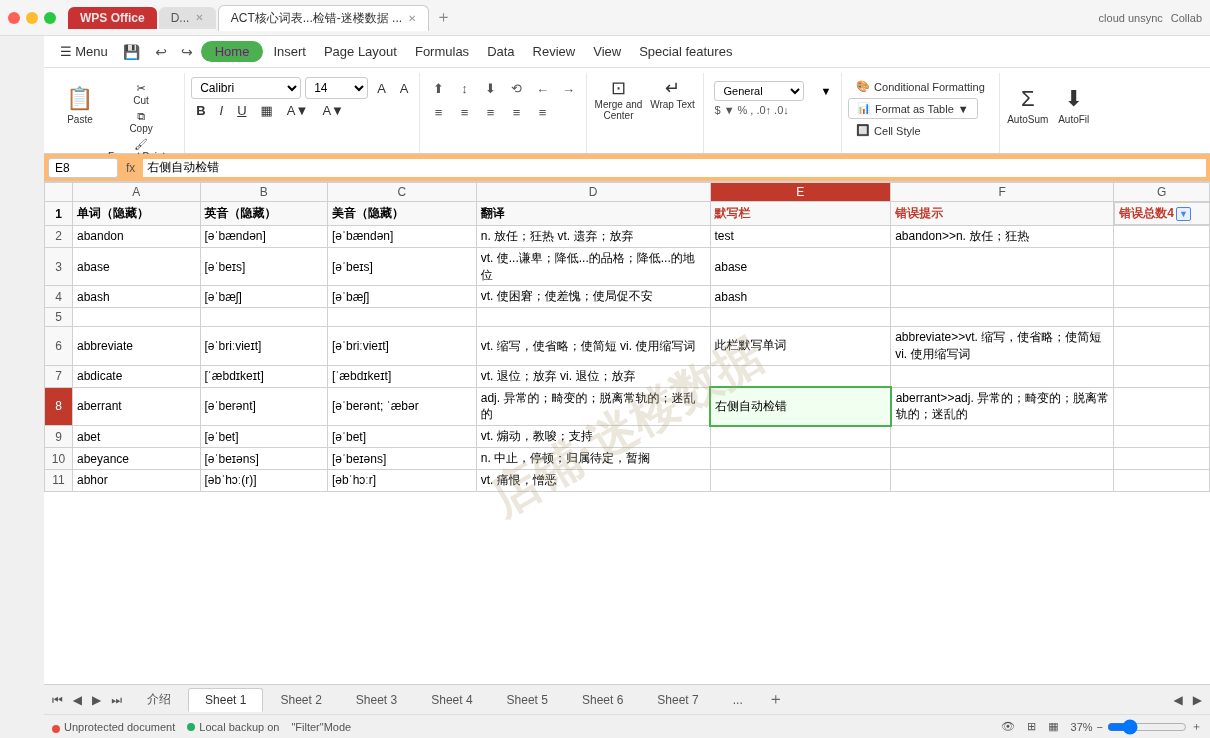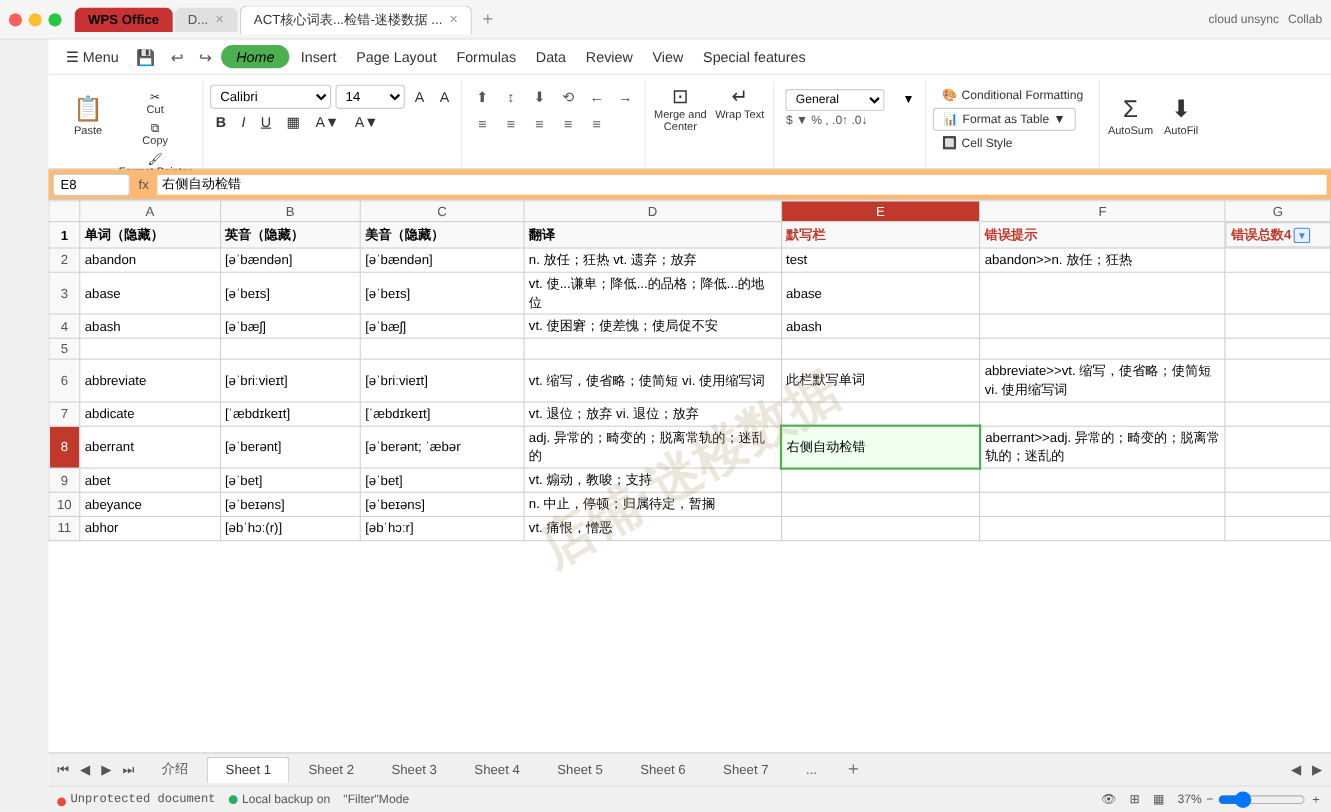--- a/index.html
+++ b/index.html
@@ -32,21 +32,21 @@
     }
     .title-tab.active {
       background: #fff;
       color: #333;
       border: 1px solid #ccc;
       border-bottom: none;
     }
     .title-tab .close-x { font-size: 10px; color: #999; }
     .wps-logo-tab {
       background: #c83232;
-      color: #000000;
+      color: #e5e5e5;
       border-radius: 6px 6px 0 0;
       padding: 4px 12px;
       font-size: 12px;
       font-weight: bold;
     }
     .title-right { display: flex; align-items: center; gap: 8px; font-size: 11px; color: #666; margin-left: auto; }
     .add-tab { font-size: 16px; color: #888; cursor: pointer; margin-left: 4px; }
 
     
     .menu-bar {
@@ -60,24 +60,23 @@
     }
     .menu-item {
       padding: 4px 8px;
       font-size: 13px;
       color: #333;
       cursor: pointer;
       border-radius: 4px;
     }
     .menu-item.home-btn {
       background: #4CAF50;
-      color: #000000;
+      color: #701a75;
       border-radius: 12px;
       padding: 3px 14px;
-      font-style: italic;
     }
     .undo-redo { display: flex; gap: 2px; }
     .icon-btn { padding: 4px 6px; cursor: pointer; color: #555; font-size: 14px; border-radius: 3px; }
 
     
     .ribbon {
       background: #fff;
       border-bottom: 1px solid #d0d0d0;
       padding: 4px 8px 0;
       display: flex;
@@ -687,21 +686,21 @@
       <div class="sheet-tab">...</div>
       <span class="add-sheet">＋</span>
       <div class="sheet-scroll">
         <span class="sheet-nav-btn">◀</span>
         <span class="sheet-nav-btn">▶</span>
       </div>
     </div>
   </div>
 
   <div class="status-bar">
-    <div style="display:flex;align-items:flex-end;gap:4px;font-family:Liberation Mono, monospace;">
+    <div style="display:flex;align-items:flex-end;gap:4px;">
       <span class="status-dot-red"></span>
       <span>Unprotected document</span>
     </div>
     <div style="display:flex;align-items:center;gap:4px;">
       <span class="status-dot-green"></span>
       <span>Local backup on</span>
     </div>
     <div>"Filter"Mode</div>
     <div class="status-bar-right">
       <span>👁</span>

